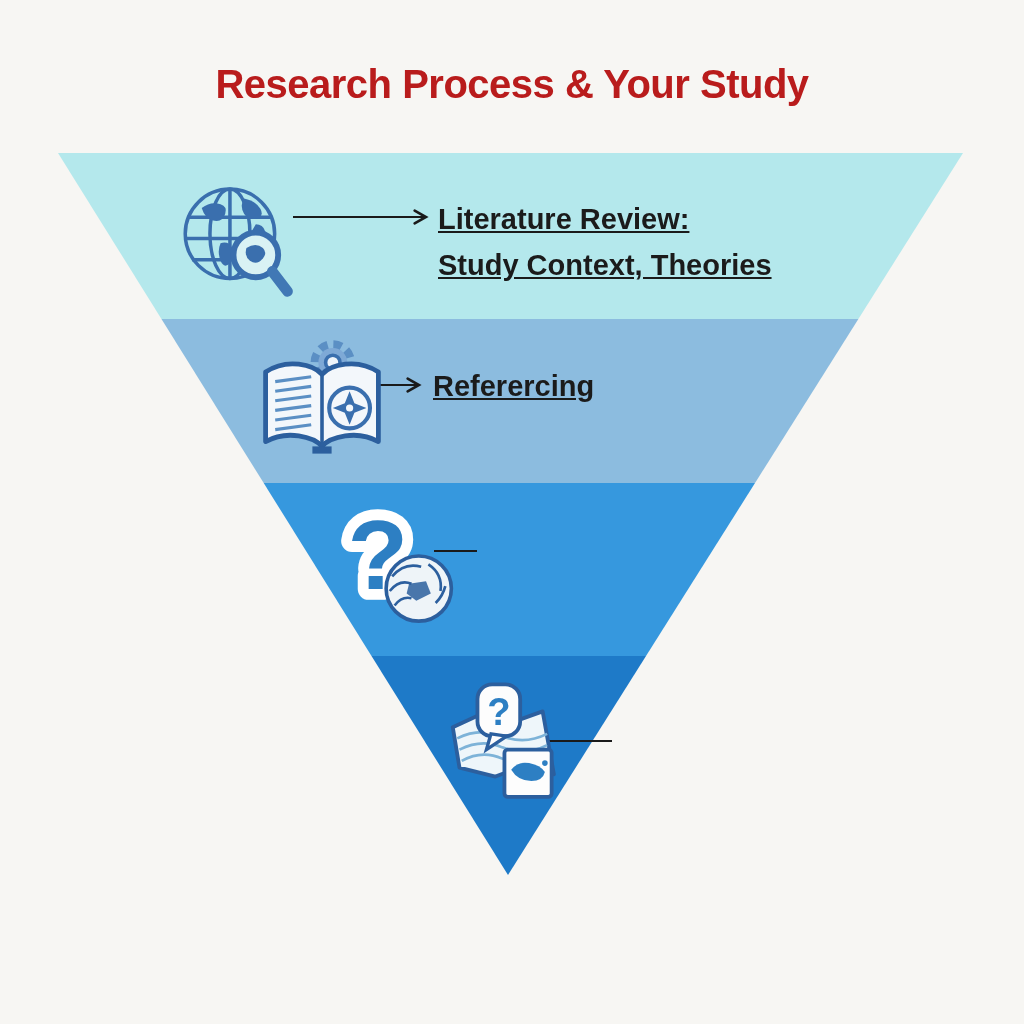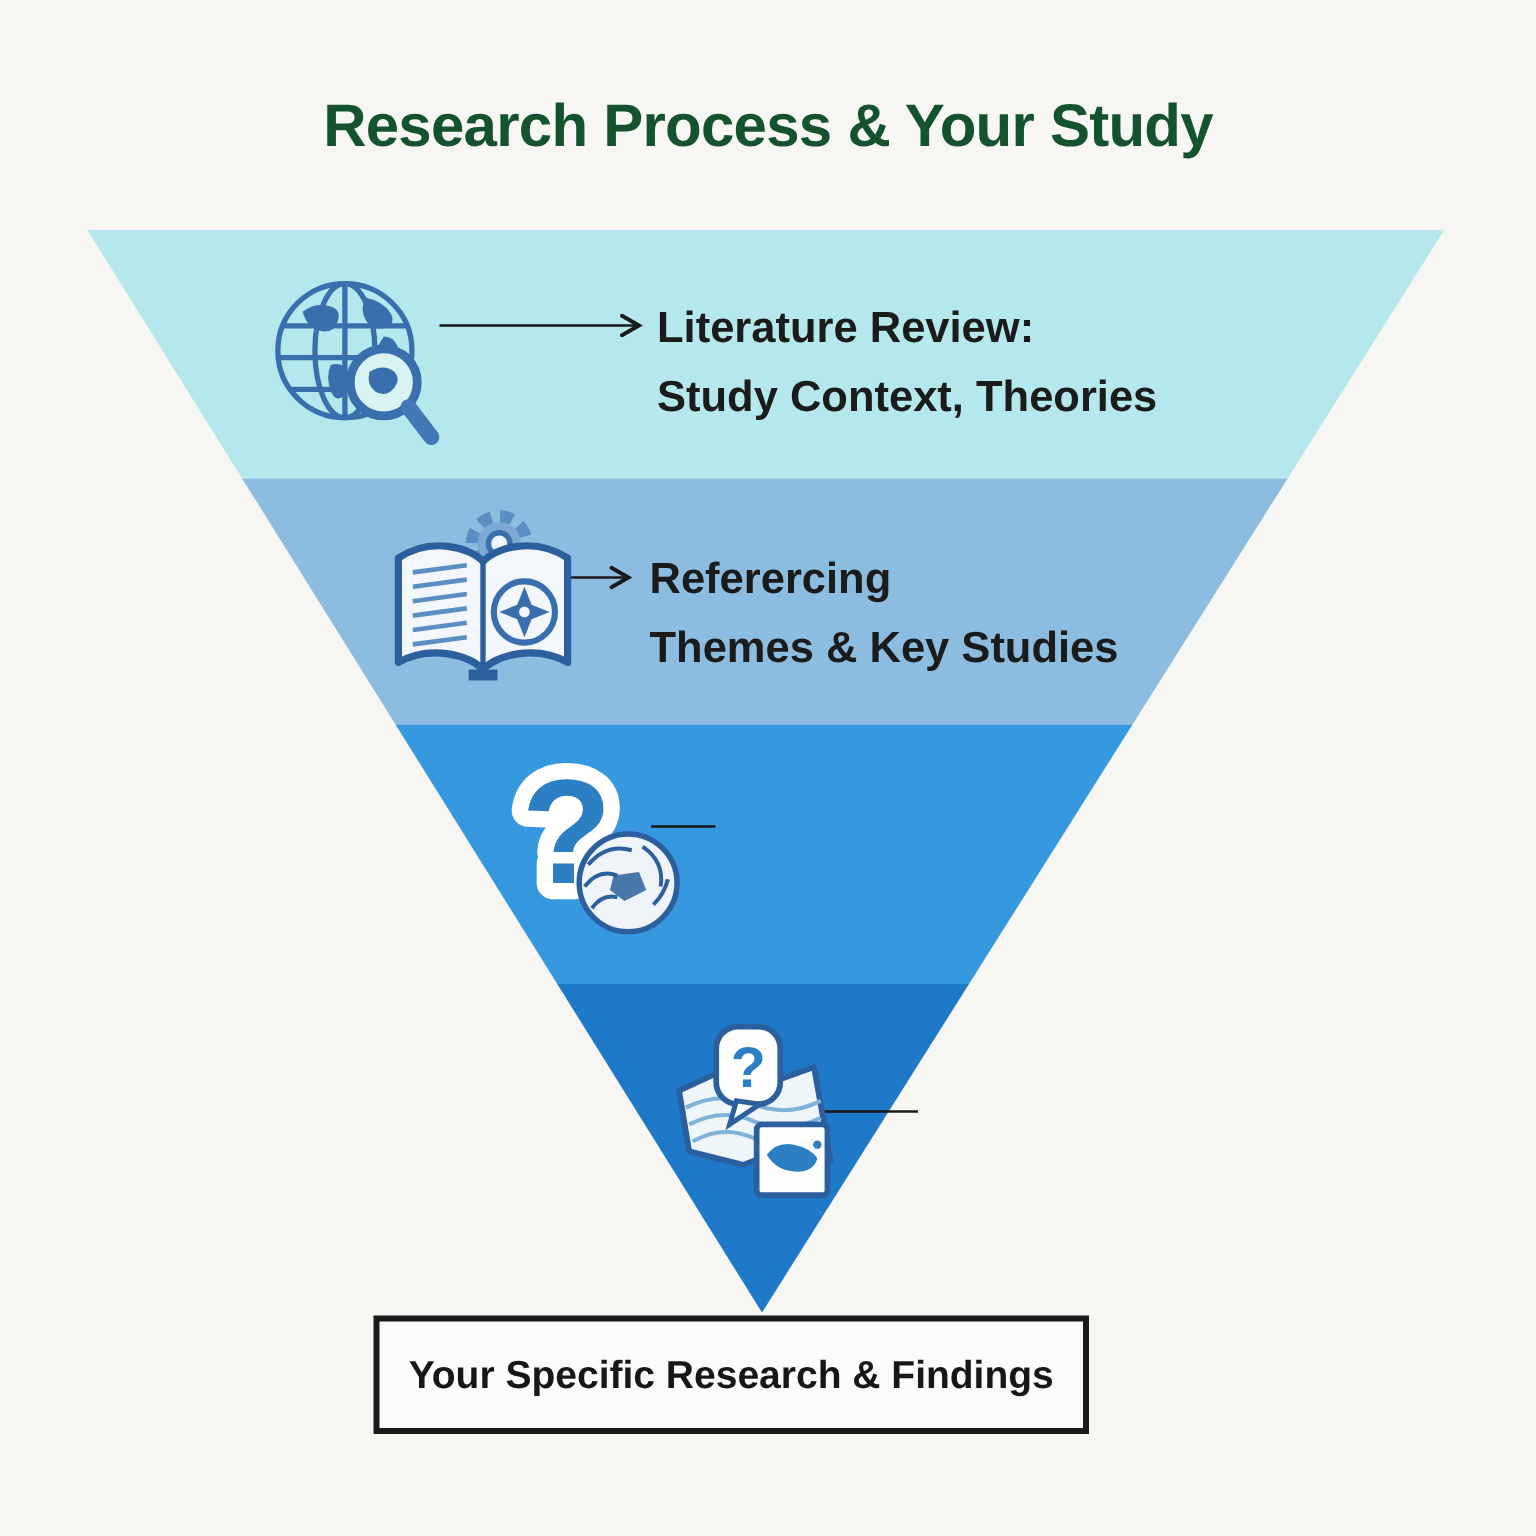--- a/index.html
+++ b/index.html
@@ -3,25 +3,25 @@
 <meta charset="utf-8">
 <style>
   html,body{margin:0;padding:0;background:#e9e8e6;}
   .canvas{
     position:relative;width:1024px;height:1024px;margin:0 auto;
     background:#f7f6f3;overflow:hidden;
     font-family:"Liberation Sans", sans-serif;color:#1a1a1a;
   }
   .page-title{
     position:absolute;left:0;top:62px;width:1024px;text-align:center;
-    font-size:40px;font-weight:800;letter-spacing:-0.5px;color:#14532d;
+    font-size:40px;font-weight:800;letter-spacing:-0.5px;color:#b91c1c;
   }
   .funnel-svg,.overlay-svg{position:absolute;left:0;top:0;}
   .tier-text{position:absolute;font-weight:800;font-size:29px;line-height:46px;color:#1b1b1b;white-space:nowrap;}
-  .tier-text span{display:block;}
+  .tier-text span{display:block;text-decoration:underline;}
   .icon-svg{position:absolute;}
   .footer-box{
     position:absolute;left:249px;top:877px;width:477px;height:79px;
     background:#fcfbfa;border:4px solid #1a1a1a;box-sizing:border-box;
     display:flex;align-items:center;justify-content:center;
   }
   .footer-box span{font-size:26px;font-weight:800;color:#171717;white-space:nowrap;}
 </style>
 </head>
 <body>
@@ -133,22 +133,18 @@
       <circle cx="88" cy="72" r="2.5" fill="#2d7fc3"></circle>
     </g>
   </svg>
 
   <div class="tier-text" style="left:438px;top:196px">
     <span>Literature Review:</span>
     <span>Study Context, Theories</span>
   </div>
   <div class="tier-text" style="left:433px;top:363px">
     <span>Referercing</span>
-    <span>Themes &amp; Key Studies</span>
   </div>
   <div class="tier-text" style="left:620px;top:714px">
   </div>
 
-  <div class="footer-box">
-    <span>Your Specific Research &amp; Findings</span>
-  </div>
 
 </div>
 
 </body></html>

